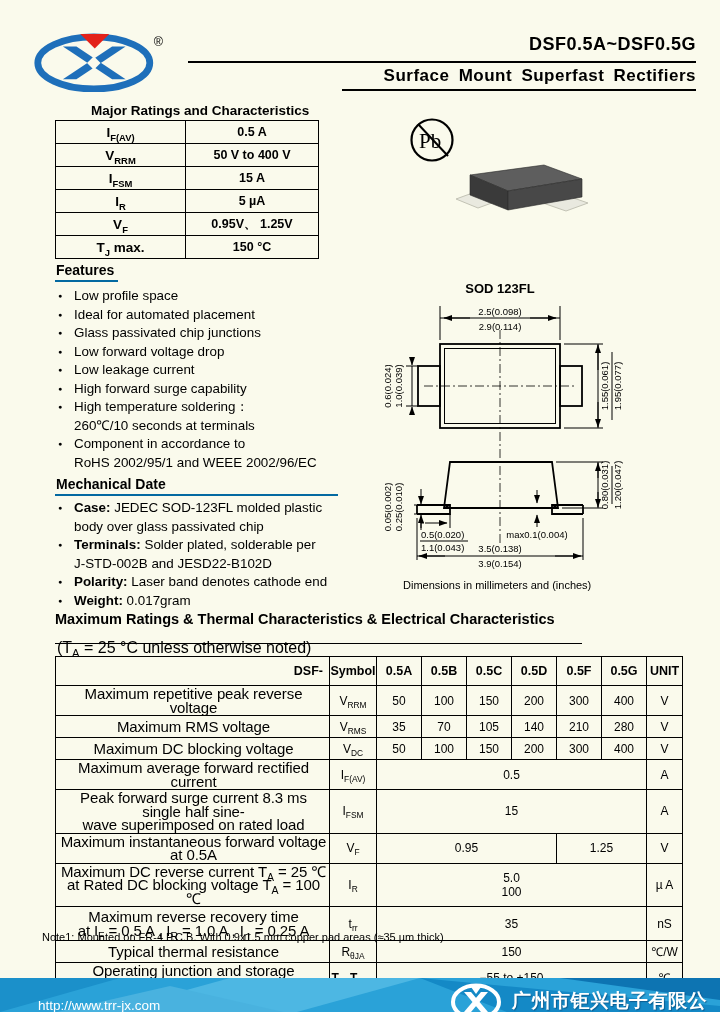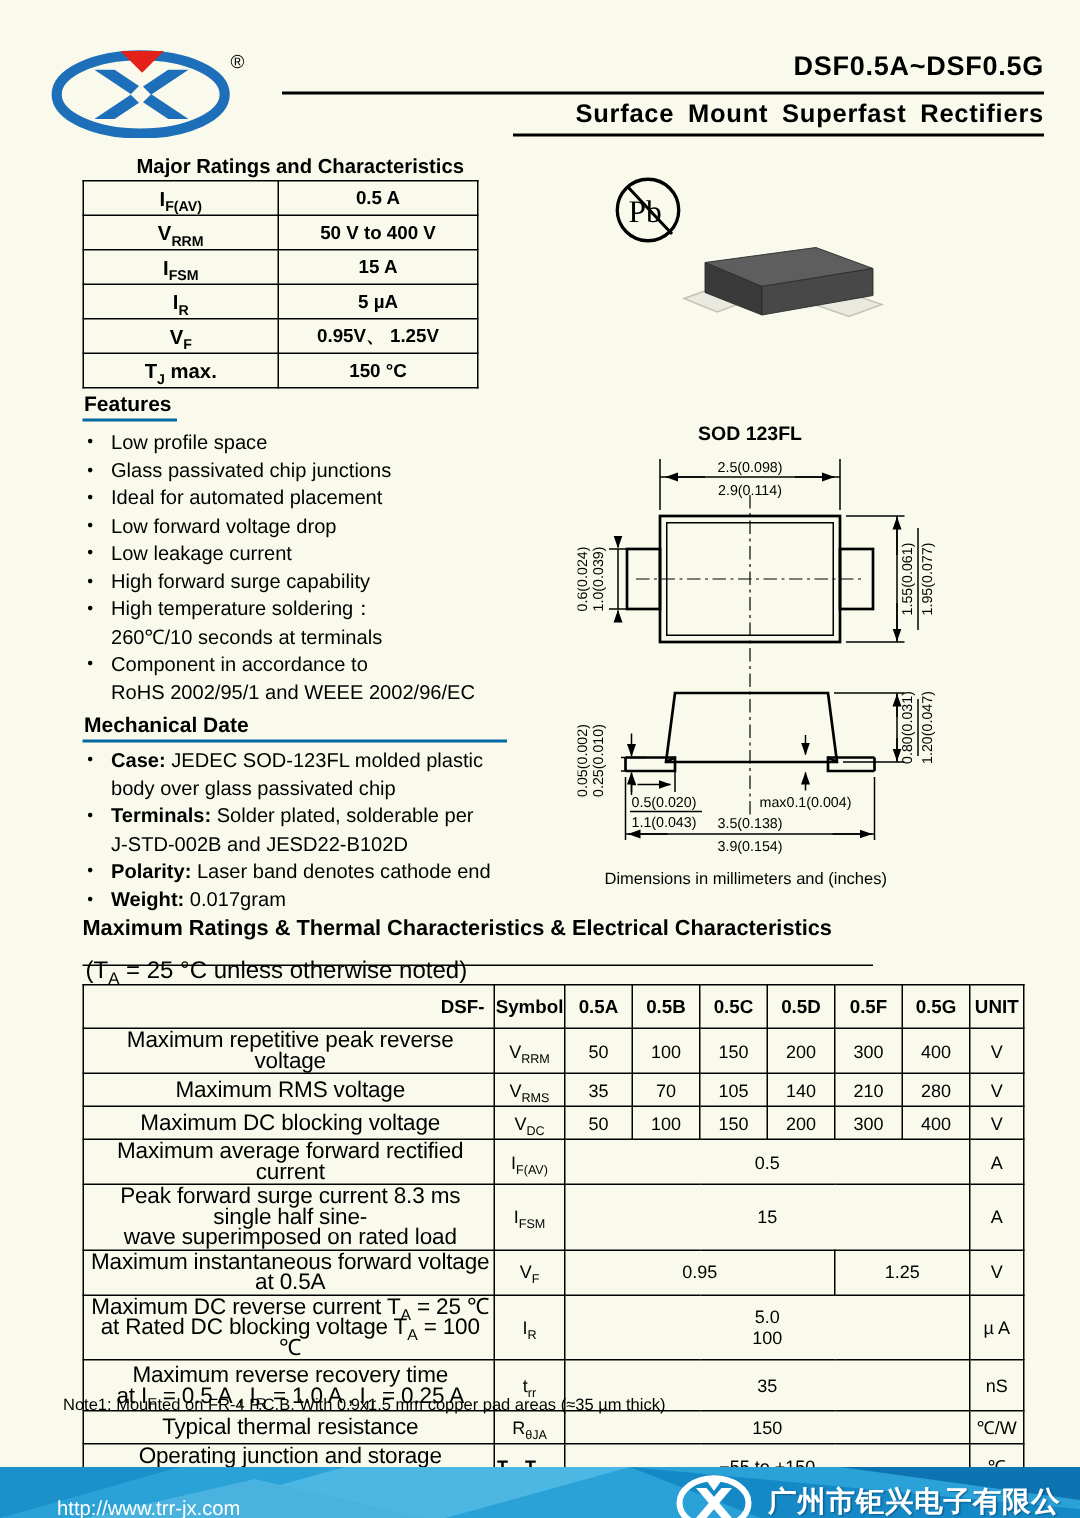--- a/index.html
+++ b/index.html
@@ -125,22 +125,22 @@
   <polygon points="92,50 114,42 140,51 118,59" fill="#e9e9df" stroke="#c3c3b5" stroke-width="1"></polygon>
   <polygon points="22,23 96,13 134,27 60,39" fill="#5e5e5e" stroke="#2b2b2b" stroke-width="0.6"></polygon>
   <polygon points="22,23 60,39 60,58 22,43" fill="#3a3a3a" stroke="#2b2b2b" stroke-width="0.6"></polygon>
   <polygon points="60,39 134,27 134,45 60,58" fill="#484848" stroke="#2b2b2b" stroke-width="0.6"></polygon>
 </svg>
 
 <div class="abs leftcol">
   <h3 class="sec-h">Features</h3>
   <ul class="blist">
       <li><span>Low profile space</span></li>
+      <li><span>Ideal for automated placement</span></li>
       <li><span>Glass passivated chip junctions</span></li>
-      <li><span>Ideal for automated placement</span></li>
       <li><span>Low forward voltage drop</span></li>
       <li><span>Low leakage current</span></li>
       <li><span>High forward surge capability</span></li>
       <li><span>High temperature soldering：</span><div class="cont">260℃/10 seconds at terminals</div></li>
       <li><span>Component in accordance to</span><div class="cont">RoHS 2002/95/1 and WEEE 2002/96/EC</div></li>
     </ul>
   <h3 class="sec-h wide">Mechanical Date</h3>
   <ul class="blist mech">
       <li><b>Case:</b><span> JEDEC SOD-123FL molded plastic</span><div class="cont">body over glass passivated chip</div></li>
       <li><b>Terminals:</b><span> Solder plated, solderable per</span><div class="cont">J-STD-002B and JESD22-B102D</div></li>

